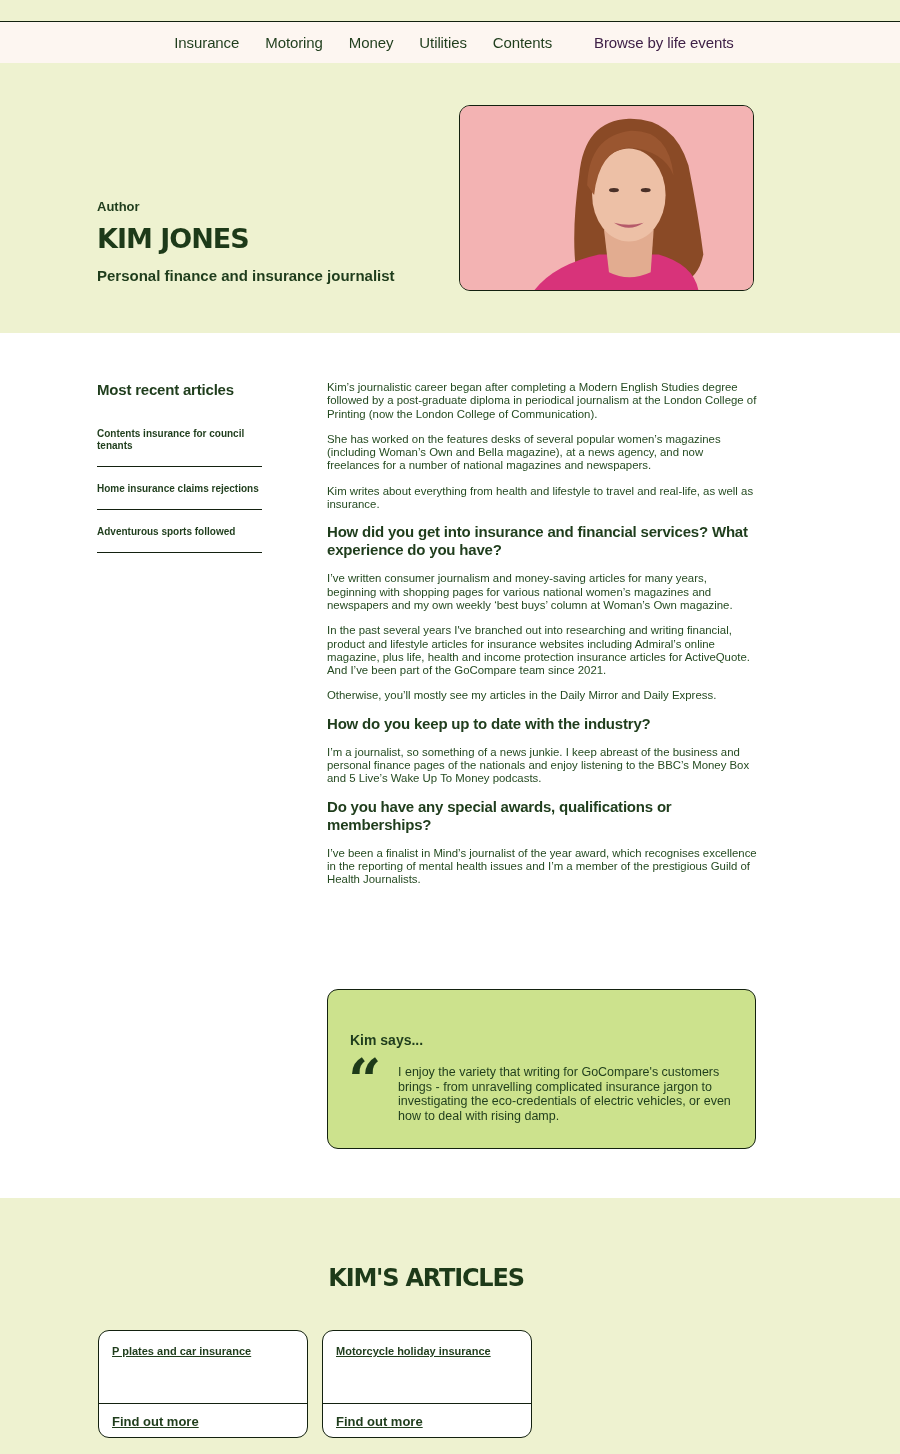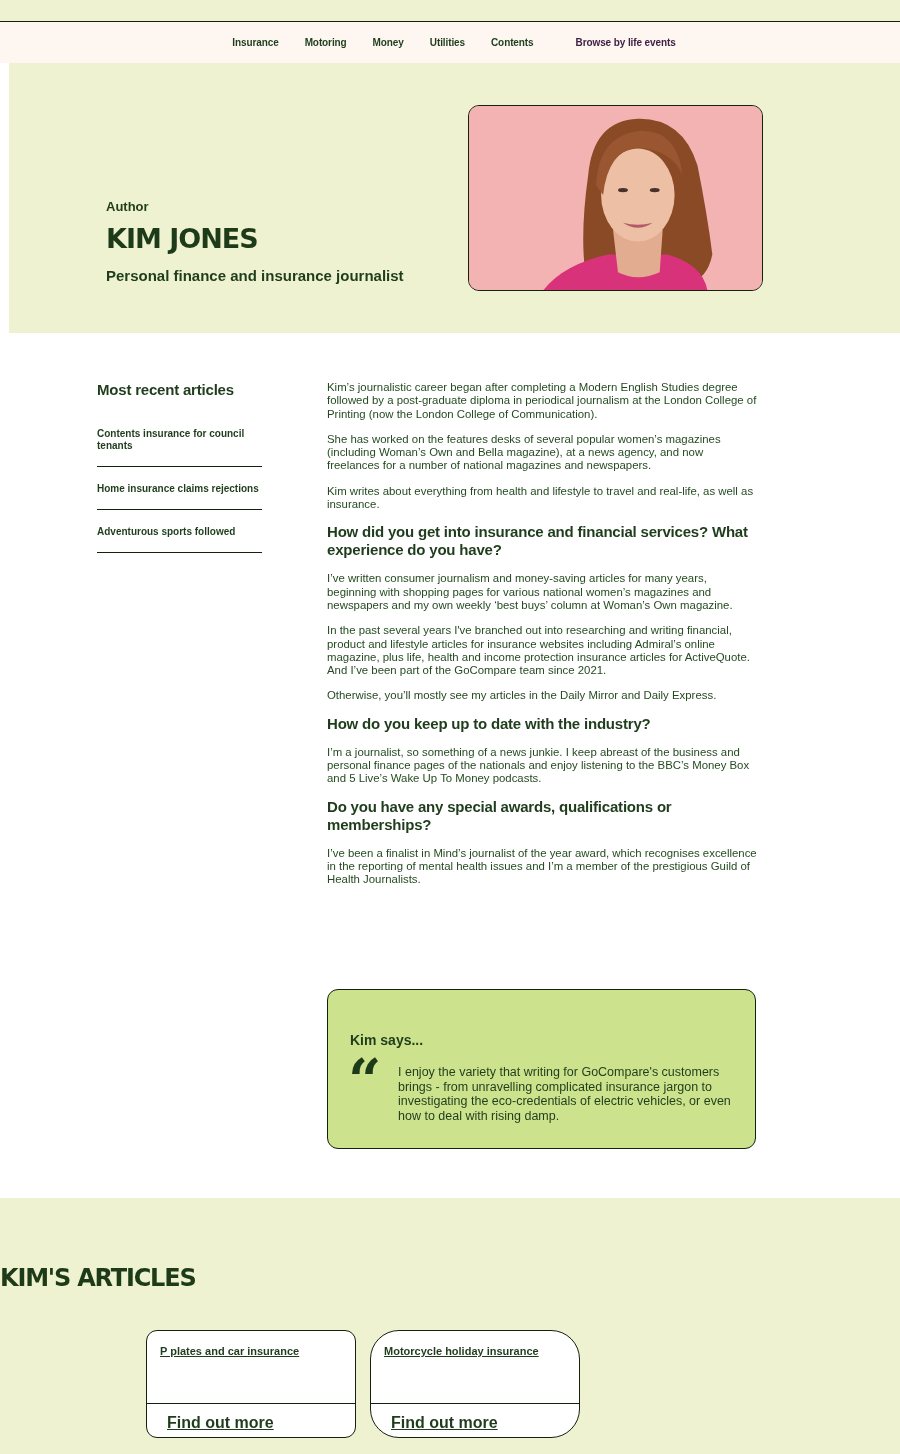--- a/index.html
+++ b/index.html
@@ -1,24 +1,24 @@
 <!DOCTYPE html>
 <html><head>
   <meta charset="utf-8">
   <style>
     * { box-sizing: border-box; margin: 0; padding: 0; }
     html, body { width: 900px; background: #ffffff; }
     body { font-family: "Liberation Sans", sans-serif; color: #1f3d1c; }
 
     .topstrip { height: 22px; background: #eef2d0; border-bottom: 1.5px solid #13210f; }
     .nav { height: 41px; background: #fdf6f1; display: flex; justify-content: center; align-items: center; gap: 0; padding-left: 8px; }
-    .nav a { font-size: 10px; font-weight: bold; color: #1f3d1c; text-decoration: none; margin: 12px 13px; letter-spacing: -0.1px; }
+    .nav a { font-size: 15px; font-weight: normal; color: #1f3d1c; text-decoration: none; margin: 12px 13px; letter-spacing: -0.1px; }
     .nav a.life { color: #3f2147; padding-left: 16px; }
 
-    .hero { height: 270px; background: #eef2d0; position: relative; margin-left: 9px; }
+    .hero { height: 270px; background: #eef2d0; position: relative; }
     .hero .label { position: absolute; left: 97px; top: 136px; font-size: 13px; font-weight: bold; color: #1f3d1c; }
     .hero .name { position: absolute; left: 97px; top: 160px; font-size: 27px; font-weight: 900; font-family: "DejaVu Sans", sans-serif; letter-spacing: -1px; color: #1d3a19; }
     .hero .role { position: absolute; left: 97px; top: 204px; font-size: 15px; font-weight: bold; color: #1f3d1c; }
     .photo { position: absolute; left: 459px; top: 42px; width: 295px; height: 186px; border: 1.2px solid #13210f; border-radius: 11px; background: #f3b3b3; overflow: hidden; }
     .photo svg { width: 100%; height: 100%; display: block; }
 
     .main { position: relative; height: 865px; background: #ffffff; }
     .sidebar { position: absolute; left: 97px; top: 48px; width: 165px; }
     .sidebar h3 { font-size: 15px; font-weight: bold; color: #1f3d1c; margin-bottom: 30px; letter-spacing: -0.2px; }
     .sidebar .item { display: block; font-size: 10px; font-weight: bold; color: #1f3d1c; text-decoration: none; padding-bottom: 14px; border-bottom: 1.3px solid #13210f; margin-bottom: 16px; line-height: 12px; }
@@ -26,25 +26,25 @@
     .content { position: absolute; left: 327px; top: 48px; width: 430px; font-size: 11.4px; line-height: 13.3px; color: #244a20; }
     .content p { margin-bottom: 12px; }
     .content h2 { font-size: 15px; line-height: 18px; font-weight: bold; color: #1f3d1c; margin: 4px 0 13px 0; letter-spacing: -0.2px; }
 
     .quote { position: absolute; left: 327px; top: 656px; width: 429px; height: 160px; background: #cce28d; border: 1.2px solid #13210f; border-radius: 11px; }
     .quote .title { position: absolute; left: 22px; top: 42px; font-size: 14px; font-weight: bold; color: #1f3d1c; }
     .quote .mark { position: absolute; left: 20px; top: 62px; font-size: 58px; font-weight: 900; color: #1d3a19; font-family: "DejaVu Serif", serif; line-height: 1; }
     .quote .text { position: absolute; left: 70px; top: 75px; width: 345px; font-size: 12.5px; line-height: 14.6px; color: #1f3d1c; }
 
     .articles { background: #eef2d0; height: 257px; position: relative; }
-    .articles h2 { position: absolute; left: 0; width: 852px; top: 66px; font-size: 24px; font-weight: 900; font-family: "DejaVu Sans", sans-serif; letter-spacing: -1.2px; color: #1d3a19; }
-    .card { position: absolute; top: 132px; width: 210px; height: 108px; background: #ffffff; border: 1.2px solid #13210f; border-radius: 11px; overflow: hidden; margin-left: 48px; }
+    .articles h2 { position: absolute; left: 0; width: 852px; top: 66px; text-align: center; font-size: 24px; font-weight: 900; font-family: "DejaVu Sans", sans-serif; letter-spacing: -1.2px; color: #1d3a19; }
+    .card { position: absolute; top: 132px; width: 210px; height: 108px; background: #ffffff; border: 1.2px solid #13210f; border-radius: 11px; overflow: hidden; }
     .card .ctitle { position: absolute; left: 13px; top: 14px; font-size: 11px; font-weight: bold; color: #1f3d1c; text-decoration: underline; }
     .card .divider { position: absolute; left: 0; right: 0; top: 72px; border-top: 1.2px solid #13210f; }
-    .card .more { position: absolute; left: 20px; top: 83px; font-size: 16px; font-weight: bold; color: #1f3d1c; text-decoration: underline; }
+    .card .more { position: absolute; left: 13px; top: 83px; font-size: 13px; font-weight: bold; color: #1f3d1c; text-decoration: underline; }
   </style>
 </head>
 <body>
 
 <div class="topstrip"></div>
 
 <nav class="nav">
   <a href="#">Insurance</a>
   <a href="#">Motoring</a>
   <a href="#">Money</a>
@@ -108,18 +108,18 @@
   </div>
 </section>
 
 <section class="articles">
   <h2>KIM'S ARTICLES</h2>
   <div class="card" style="left:98px;">
     <a href="#" class="ctitle">P plates and car insurance</a>
     <div class="divider"></div>
     <a href="#" class="more">Find out more</a>
   </div>
-  <div class="card" style="left:322px;border-radius:29px;">
+  <div class="card" style="left:322px;">
     <a href="#" class="ctitle">Motorcycle holiday insurance</a>
     <div class="divider"></div>
     <a href="#" class="more">Find out more</a>
   </div>
 </section>
 
 </body></html>

